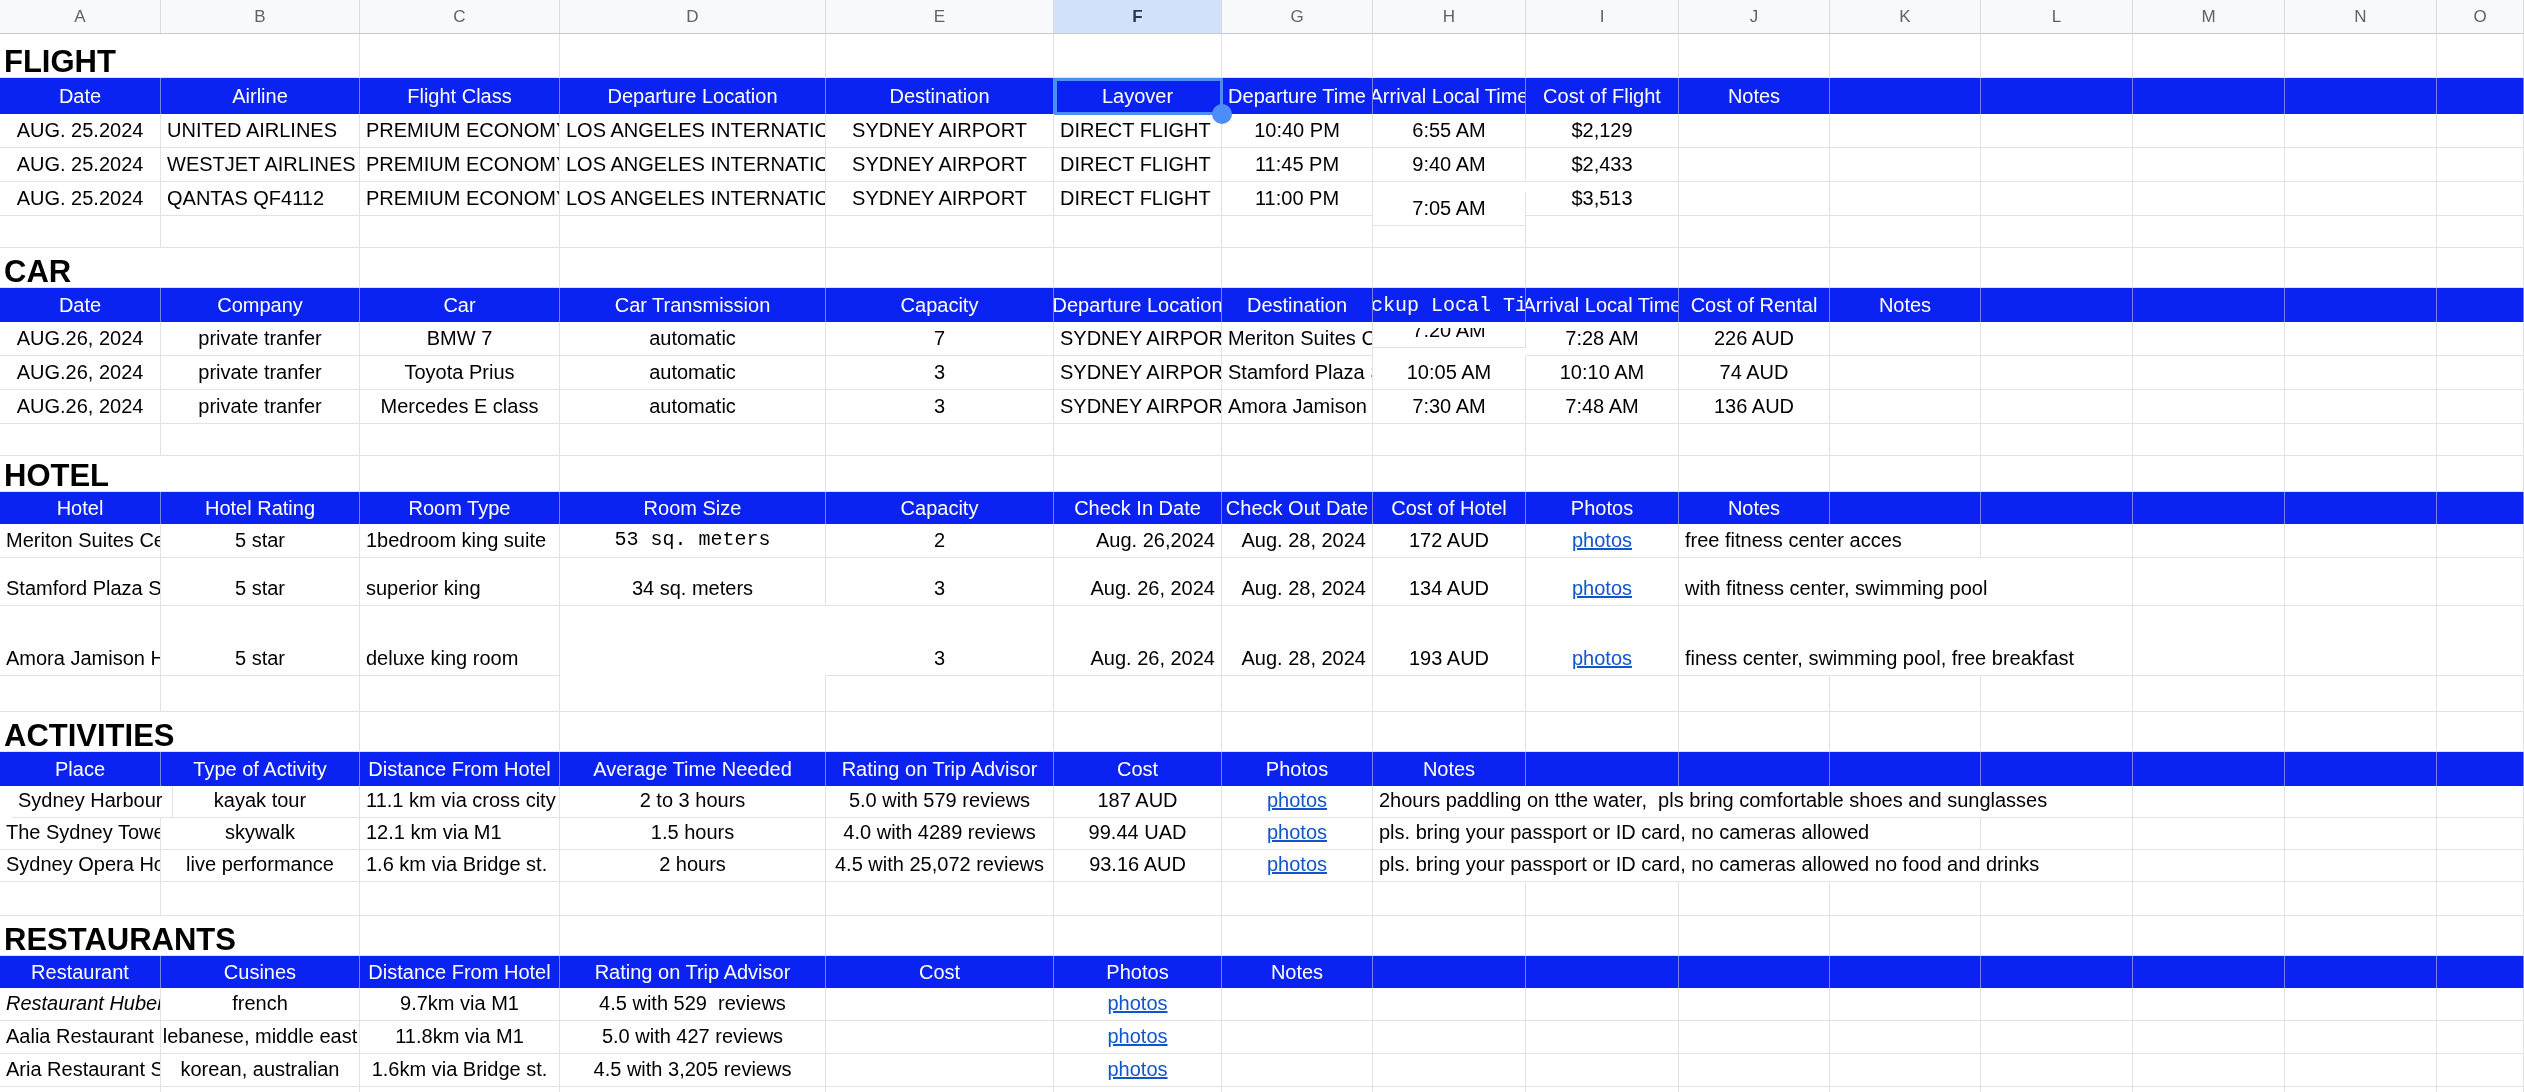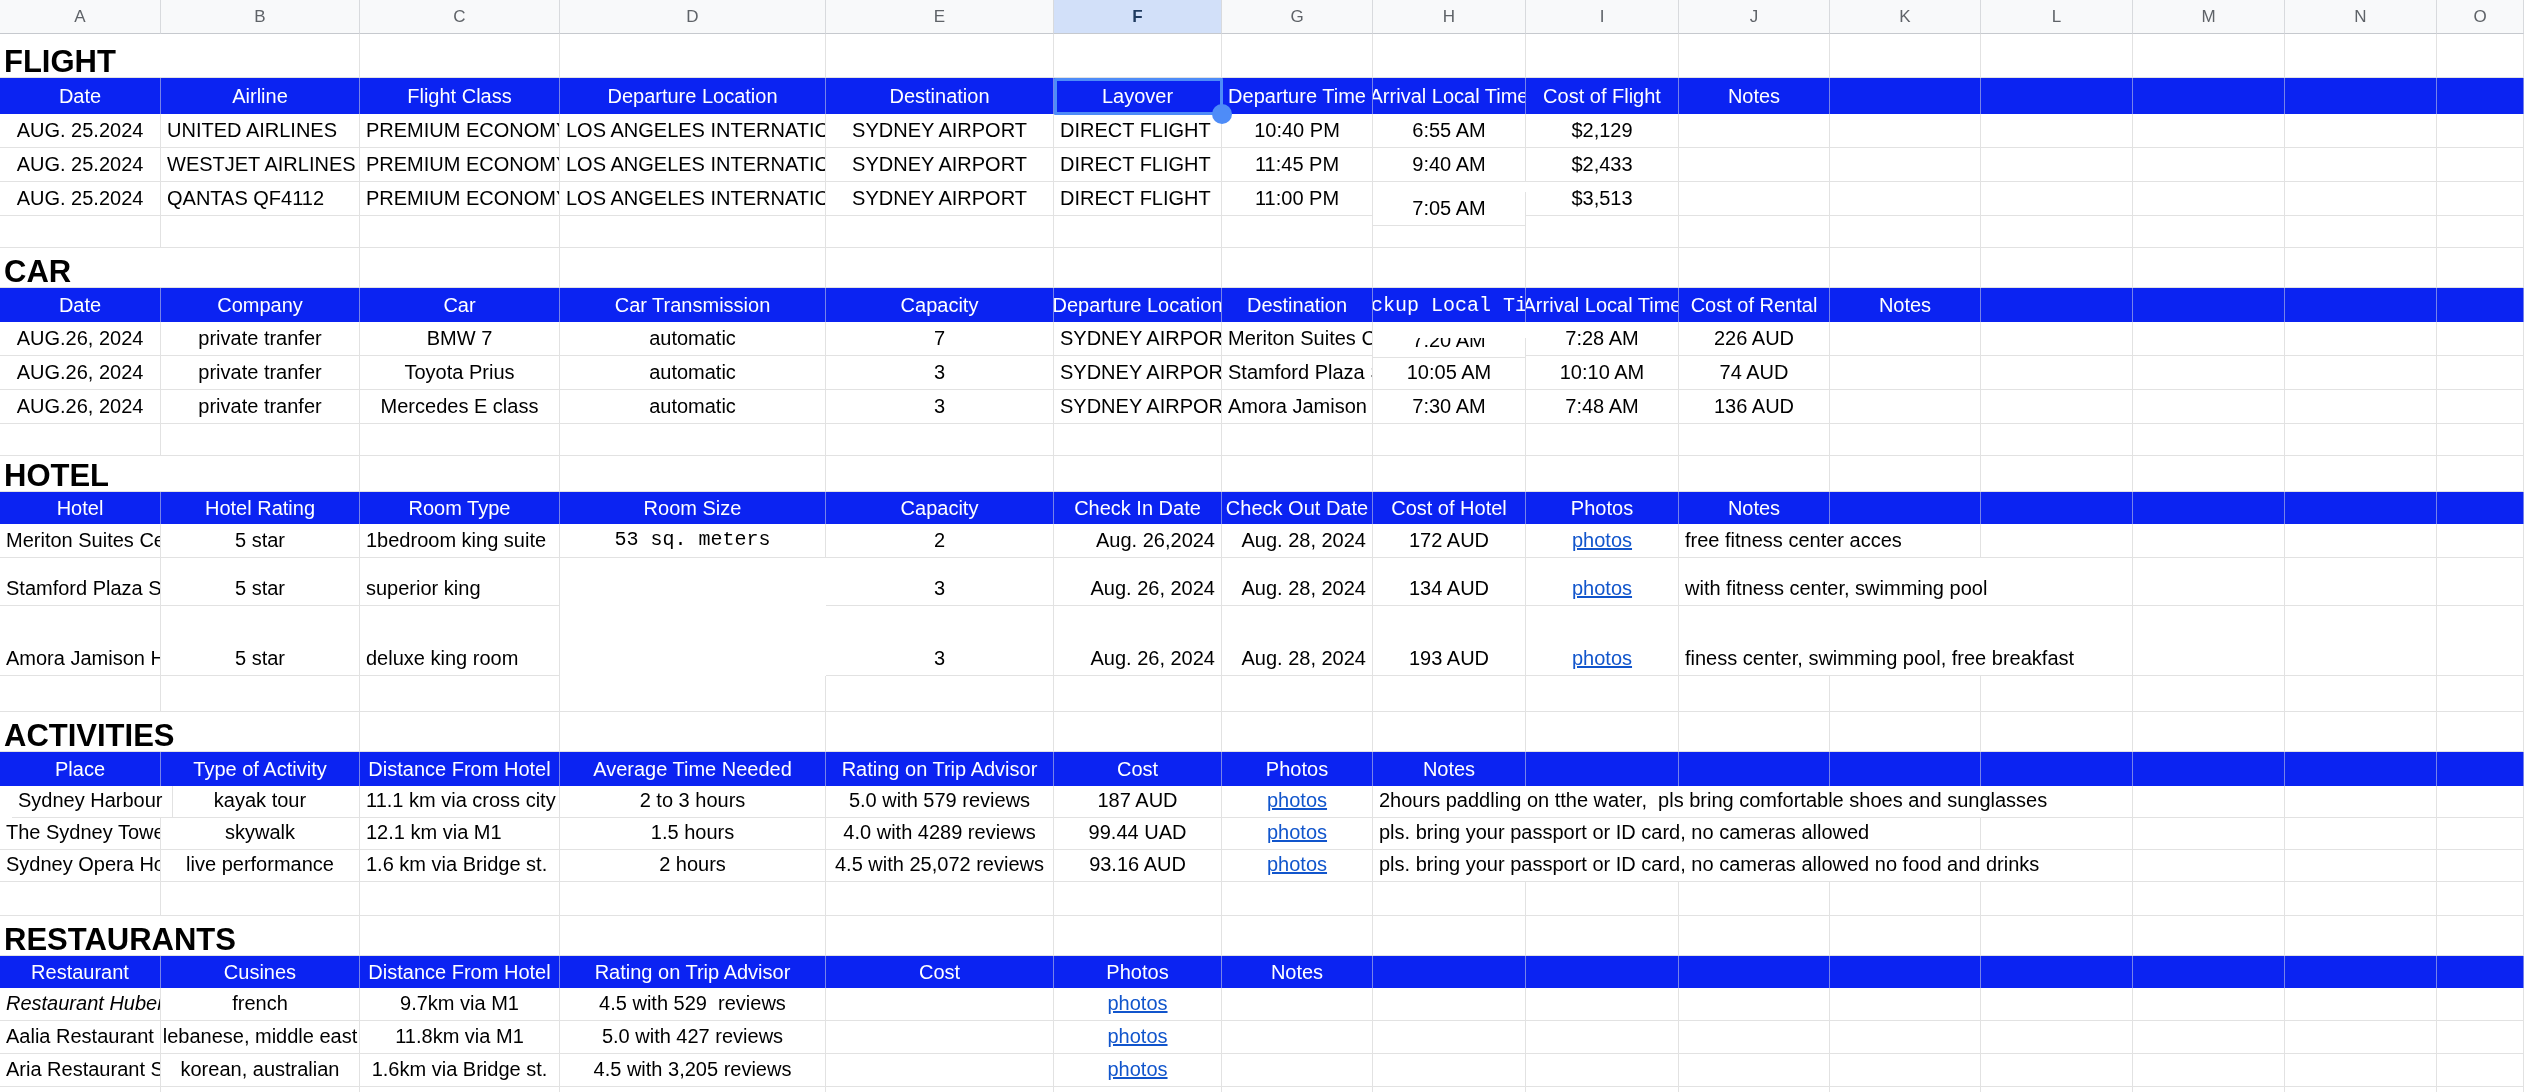--- a/index.html
+++ b/index.html
@@ -243,21 +243,21 @@
     <div class="bandc" style="left: 2133px; top: 288px; width: 152px; height: 34px;"></div>
     <div class="bandc" style="left: 2285px; top: 288px; width: 152px; height: 34px;"></div>
     <div class="bandc" style="left: 2437px; top: 288px; width: 87px; height: 34px;"></div>
     <div class="c ac" style="left: 0px; top: 322px; width: 161px; height: 34px;">AUG.26, 2024</div>
     <div class="c ac" style="left: 161px; top: 322px; width: 199px; height: 34px;">private tranfer</div>
     <div class="c ac" style="left: 360px; top: 322px; width: 200px; height: 34px;">BMW 7</div>
     <div class="c ac" style="left: 560px; top: 322px; width: 266px; height: 34px;">automatic</div>
     <div class="c ac" style="left: 826px; top: 322px; width: 228px; height: 34px;">7</div>
     <div class="c al" style="left: 1054px; top: 322px; width: 168px; height: 34px;">SYDNEY AIRPORT</div>
     <div class="c al" style="left: 1222px; top: 322px; width: 151px; height: 34px;">Meriton Suites Ce</div>
-    <div class="c ac" style="left: 1373px; top: 338px; width: 153px; height: 20px;">7:20 AM</div>
+    <div class="c ac" style="left: 1373px; top: 328px; width: 153px; height: 20px;">7:20 AM</div>
     <div class="c ac" style="left: 1526px; top: 322px; width: 153px; height: 34px;">7:28 AM</div>
     <div class="c ac" style="left: 1679px; top: 322px; width: 151px; height: 34px;">226 AUD</div>
     <div class="c ac" style="left: 1830px; top: 322px; width: 151px; height: 34px;"></div>
     <div class="c ac" style="left: 1981px; top: 322px; width: 152px; height: 34px;"></div>
     <div class="c ac" style="left: 2133px; top: 322px; width: 152px; height: 34px;"></div>
     <div class="c ac" style="left: 2285px; top: 322px; width: 152px; height: 34px;"></div>
     <div class="c ac" style="left: 2437px; top: 322px; width: 87px; height: 34px;"></div>
     <div class="c ac" style="left: 0px; top: 356px; width: 161px; height: 34px;">AUG.26, 2024</div>
     <div class="c ac" style="left: 161px; top: 356px; width: 199px; height: 34px;">private tranfer</div>
     <div class="c ac" style="left: 360px; top: 356px; width: 200px; height: 34px;">Toyota Prius</div>
@@ -328,20 +328,21 @@
     <div class="c ac" style="left: 1373px; top: 524px; width: 153px; height: 34px;">172 AUD</div>
     <div class="c ac" style="left: 1526px; top: 524px; width: 153px; height: 34px;"><span class="link">photos</span></div>
     <div class="c al" style="left: 1679px; top: 524px; width: 302px; height: 34px;">free fitness center acces</div>
     <div class="c ac" style="left: 1981px; top: 524px; width: 152px; height: 34px;"></div>
     <div class="c ac" style="left: 2133px; top: 524px; width: 152px; height: 34px;"></div>
     <div class="c ac" style="left: 2285px; top: 524px; width: 152px; height: 34px;"></div>
     <div class="c ac" style="left: 2437px; top: 524px; width: 87px; height: 34px;"></div>
     <div class="c al" style="left: 0px; top: 558px; width: 161px; height: 48px;">Stamford Plaza Sy</div>
     <div class="c ac" style="left: 161px; top: 558px; width: 199px; height: 48px;">5 star</div>
     <div class="c al" style="left: 360px; top: 558px; width: 200px; height: 48px;">superior king</div>
+    <div class="c ac" style="left: 560px; top: 558px; width: 266px; height: 48px;">34 sq. meters</div>
     <div class="c ac" style="left: 826px; top: 558px; width: 228px; height: 48px;">3</div>
     <div class="c ar" style="left: 1054px; top: 558px; width: 168px; height: 48px;">Aug. 26, 2024</div>
     <div class="c ar" style="left: 1222px; top: 558px; width: 151px; height: 48px;">Aug. 28, 2024</div>
     <div class="c ac" style="left: 1373px; top: 558px; width: 153px; height: 48px;">134 AUD</div>
     <div class="c ac" style="left: 1526px; top: 558px; width: 153px; height: 48px;"><span class="link">photos</span></div>
     <div class="c al" style="left: 1679px; top: 558px; width: 454px; height: 48px;">with fitness center, swimming pool</div>
     <div class="c ac" style="left: 2133px; top: 558px; width: 152px; height: 48px;"></div>
     <div class="c ac" style="left: 2285px; top: 558px; width: 152px; height: 48px;"></div>
     <div class="c ac" style="left: 2437px; top: 558px; width: 87px; height: 48px;"></div>
     <div class="c al" style="left: 0px; top: 606px; width: 161px; height: 70px;">Amora Jamison Ho</div>

